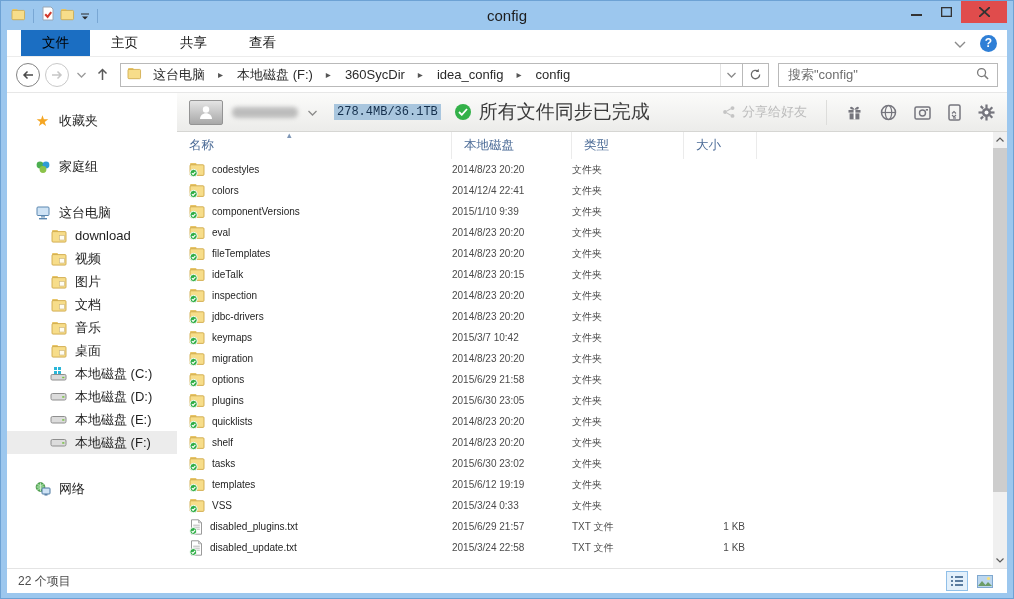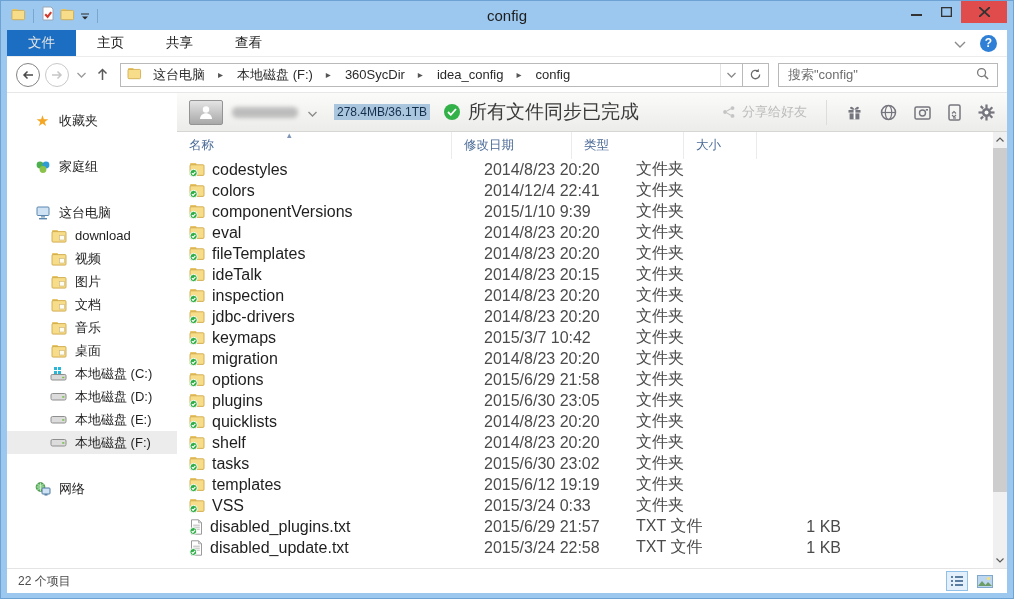--- a/index.html
+++ b/index.html
@@ -18,21 +18,21 @@
   .wc-close { width:46px; background:#e04c4c; }
   .wc-close svg line { stroke:#fff; }
   .wc-btn svg line, .wc-btn svg rect { stroke:#333; }
 
   
   .app { background:#fff; height:563px; display:flex; flex-direction:column; }
 
   
   .ribbon { height:27px; display:flex; align-items:stretch; background:#fff; font-size:13.5px; border-bottom:1px solid #ececec; }
   .tab { padding:0 21px; display:flex; align-items:center; color:#1b1b1b; }
-  .tab.active { background:#1b6ec2; color:#e5e5e5; margin-left:0; }
+  .tab.active { background:#1b6ec2; color:#000000; margin-left:14px; }
   .ribbon-right { margin-left:auto; display:flex; align-items:center; gap:14px; padding-right:10px; }
   .help-btn { width:17px; height:17px; border-radius:50%; background:#2f7fd6; color:#fff;
     font-size:12px; font-weight:bold; display:flex; align-items:center; justify-content:center; }
 
   
   .addr-row { height:36px; display:flex; align-items:center; padding:0 9px; gap:5px; background:#fff; border-bottom:1px solid #e7e7e7; }
   .nav-circle { width:24px; height:24px; border-radius:50%; border:1px solid #848484; display:flex; align-items:center; justify-content:center; }
   .nav-circle.disabled { border-color:#c9c9c9; }
   .nav-plain { display:flex; align-items:center; justify-content:center; padding:0 3px; }
   .addr-box { flex:1; height:24px; border:1px solid #b9b9b9; background:#fff; display:flex; align-items:center; font-size:13px; color:#2a2a2a; margin:0 4px; }
@@ -52,42 +52,42 @@
   .side-item.lvl2 { padding-left:43px; }
   .side-item.gap { margin-top:23px; }
   .side-item.selected { background:#ececec; }
   .side-ico { width:17px; height:16px; display:flex; align-items:center; justify-content:center; flex:none; }
   .star-glyph { color:#f5a623; font-size:15px; line-height:1; }
 
   .content { flex:1; display:flex; flex-direction:column; min-width:0; position:relative; }
 
   
   .syncbar { height:39px; background:linear-gradient(#fbfbfa,#ececea); border-bottom:1px solid #d6d6d3;
-    display:flex; align-items:center; padding:0 12px; flex:none; }
+    display:flex; align-items:center; padding:0 12px; flex:none;font-family:Liberation Mono, monospace; }
   .avatar { width:34px; height:25px; background:linear-gradient(#e4e4e4,#a8a8a8); border:1px solid #949494; border-radius:2px;
     display:flex; align-items:center; justify-content:center; }
   .name-blur { width:66px; height:11px; background:#b3b3b3; border-radius:5px; filter:blur(2px); margin-left:9px; opacity:.85; }
   .dd-arrow { margin-left:10px; }
   .quota { margin-left:17px; background:#a9c6de; color:#142f4c; font-size:12px; padding:1px 3px; white-space:nowrap; }
   .check-circle { width:16px; height:16px; border-radius:50%; background:#33b149; margin-left:14px;
     display:flex; align-items:center; justify-content:center; flex:none; }
   .sync-status { margin-left:8px; font-size:19px; color:#3b3b3b; white-space:nowrap; }
   .sync-right { margin-left:auto; display:flex; align-items:center; gap:17px; }
   .share-group { display:flex; align-items:center; gap:6px; color:#bcbcbc; font-size:13px; white-space:nowrap; }
   .v-sep { width:1px; height:25px; background:#dddddb; margin:0 2px; }
   .tool-ico { display:flex; align-items:center; justify-content:center; }
 
   
   .listwrap { flex:1; position:relative; min-height:0; overflow:hidden; padding-right:14px; }
   .cols { display:grid; grid-template-columns:275px 120px 112px 73px; height:27px; align-items:center;
     font-size:12.5px; color:#4a6a96; position:relative; }
   .col-h { height:100%; display:flex; align-items:center; border-right:1px solid #ebebeb; padding-left:12px; }
   .sort-caret { position:absolute; left:110px; top:-2px; font-size:9px; color:#7e96b6; }
   .rows {}
-  .frow { display:grid; grid-template-columns:275px 120px 112px 73px; height:21px; align-items:center; font-size:16px;gap:32px; }
+  .frow { display:grid; grid-template-columns:275px 120px 112px 73px; height:21px; align-items:center; font-size:10px; }
   .c-name { display:flex; align-items:center; gap:7px; padding-left:12px; color:#1e1e1e; overflow:hidden; white-space:nowrap; }
   .c-date, .c-type { color:#4b4b4b; white-space:nowrap; }
   .c-size { color:#4b4b4b; text-align:right; padding-right:12px; white-space:nowrap; }
 
   
   .scrollbar { position:absolute; top:0; right:0; bottom:0; width:14px; background:#f0f0f0; }
   .sb-arrow { height:15px; display:flex; align-items:center; justify-content:center; background:#f0f0f0; }
   .sb-arrow.down { position:absolute; bottom:0; left:0; right:0; }
   .sb-thumb { position:absolute; top:16px; left:0; right:0; height:79%; background:#cdcdcd; }
 
@@ -505,21 +505,21 @@
                 </svg>
             </span>
           </div>
         </div>
 
         <div class="listwrap">
           <div class="cols">
 
               <div class="col-h">名称</div>
 
-              <div class="col-h">修改日期</div>
+              <div class="col-h">本地磁盘</div>
 
               <div class="col-h">类型</div>
 
               <div class="col-h">大小</div>
             </div>
           <span class="sort-caret">▴</span>
 
           <div class="rows">
 
               <div class="frow">

